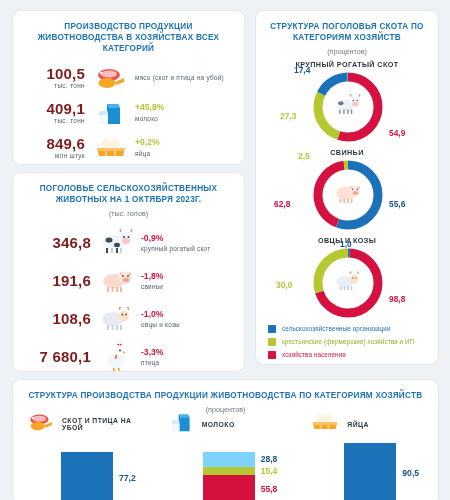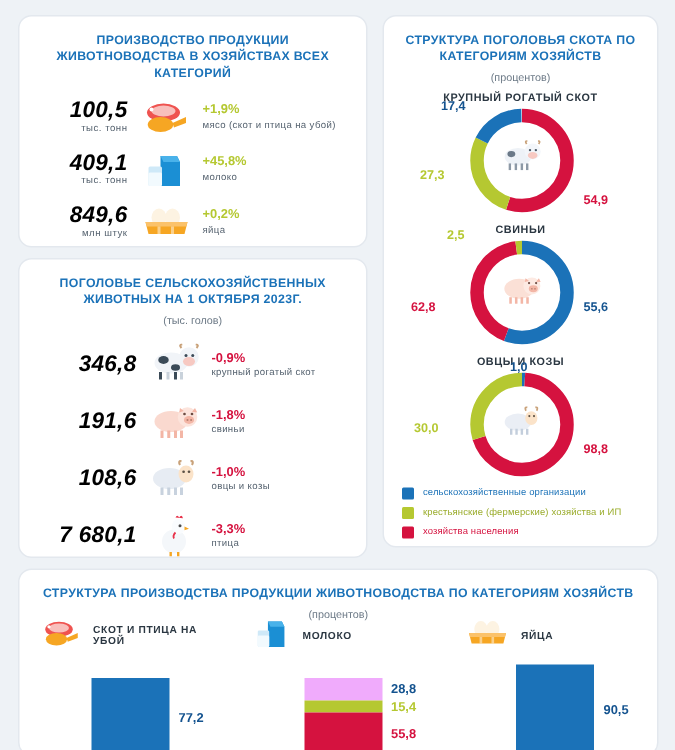--- a/index.html
+++ b/index.html
@@ -54,27 +54,26 @@
     align-items: center;
     height: 35px;
   }
   .row-value {
     width: 72px;
     text-align: right;
     padding-right: 6px;
     flex: none;
   }
   .row-value .num {
-    color: #000000;
+    color: #7f1d1d;
     font-size: 15px;
     font-weight: bold;
     letter-spacing: .2px;
     display: block;
     line-height: 1.05;
-    font-style: italic;
   }
   .row-value .unit {
     color: #55626f;
     font-size: 6.4px;
     letter-spacing: .35px;
     display: block;
     text-transform: lowercase;
   }
   .row-icon {
     width: 40px;
@@ -240,21 +239,20 @@
       <div class="row-icon">
         <svg class="icon" width="32" height="24" viewBox="0 0 32 24">
           <ellipse cx="14" cy="9" rx="11" ry="6" fill="#ef5350"></ellipse>
           <ellipse cx="14" cy="8" rx="8" ry="3.6" fill="#f8bfbc"></ellipse>
           <ellipse cx="12" cy="17" rx="8.5" ry="5" fill="#f6a623"></ellipse>
           <path d="M20 16 L29 12 L29 16 L21 19 Z" fill="#f6a623"></path>
           <circle cx="6" cy="7" r="1.3" fill="#fff"></circle>
         </svg>
       </div>
       <div class="row-text">
-        <span class="pct up">+1,9%</span>
         <span class="lbl">мясо (скот и птица на убой)</span>
       </div>
     </div>
 
     <div class="row">
       <div class="row-value">
         <span class="num">409,1</span>
         <span class="unit">тыс. тонн</span>
       </div>
       <div class="row-icon">
@@ -556,21 +554,21 @@
             <path d="M11 4 L22 4 L24 8 L24 24 L11 24 Z" fill="#1b8fd4"></path>
             <path d="M11 4 L22 4 L24 8 L13 8 Z" fill="#49b2ea"></path>
             <rect x="3" y="11" width="9" height="13" rx="1" fill="#cfe9f8"></rect>
             <rect x="3" y="15" width="9" height="9" rx="1" fill="#f2fafe"></rect>
           </svg>
         </span>
         <span class="bar-head-label">МОЛОКО</span>
       </div>
       <div class="bar-area">
         <div class="bar-col">
-          <div class="seg" style="height:28.8%; background:#f0abfc;margin-top:15px;">
+          <div class="seg" style="height:28.8%; background:#7dd3fc;margin-top:15px;">
             <span class="seg-label blue">28,8</span>
           </div>
           <div class="seg" style="height:15.4%; background:#b5c831;">
             <span class="seg-label green">15,4</span>
           </div>
           <div class="seg" style="height:55.8%; background:#d5123f;">
             <span class="seg-label red">55,8</span>
           </div>
         </div>
       </div>

